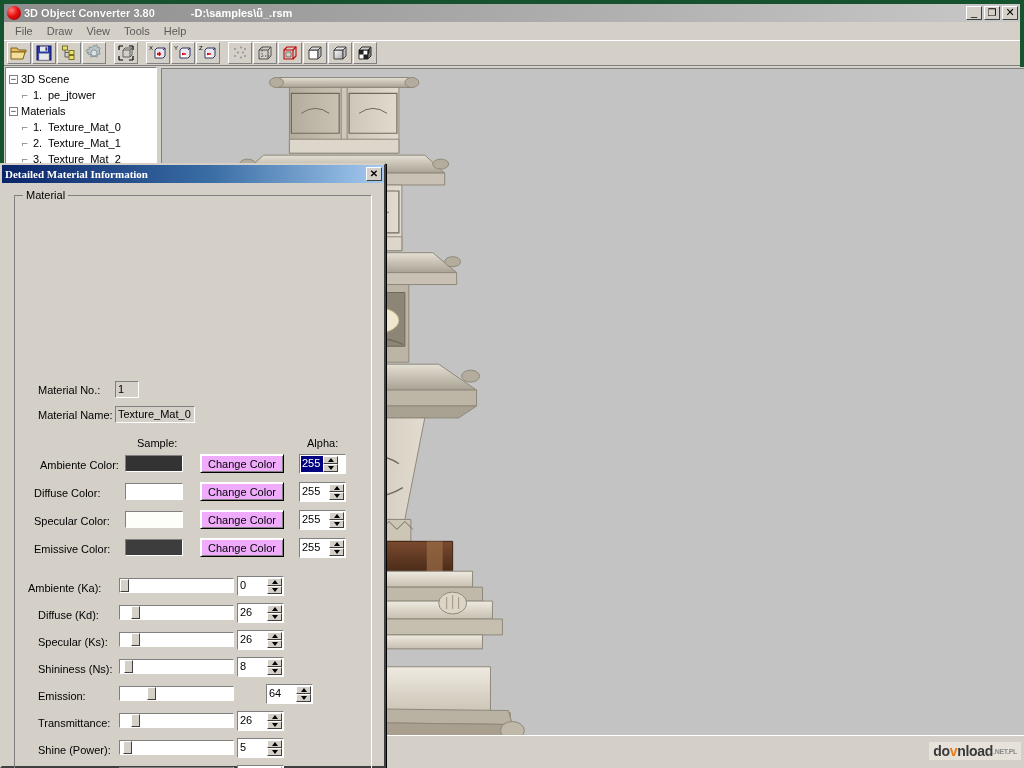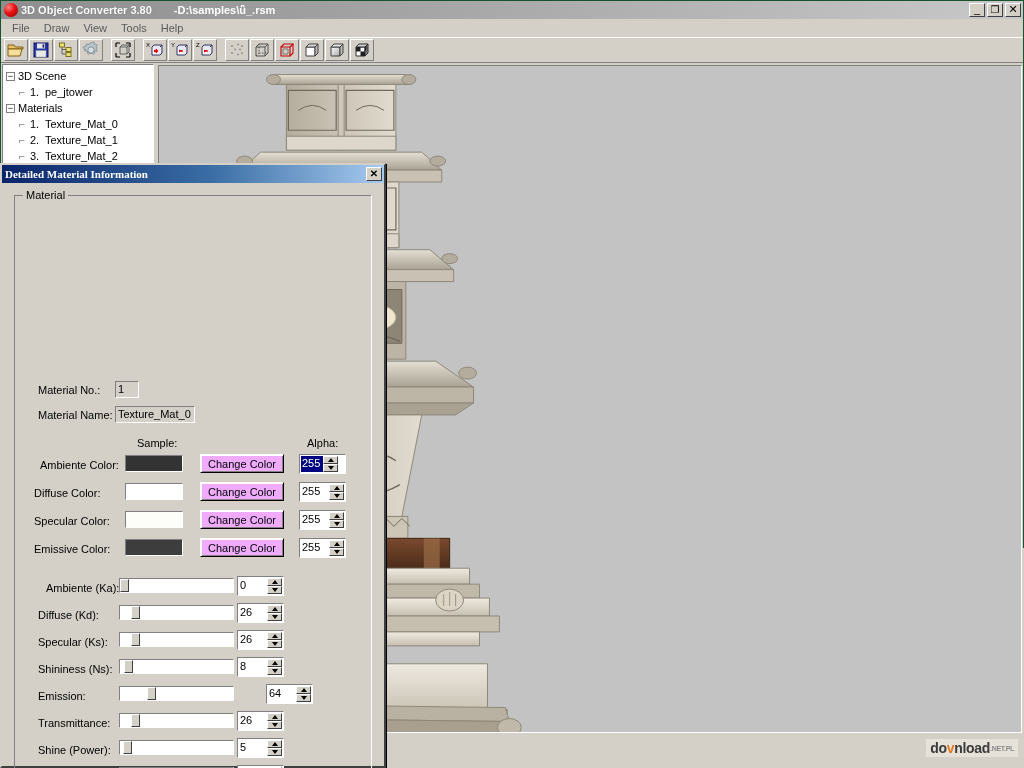--- a/index.html
+++ b/index.html
@@ -11,21 +11,21 @@
     font-family: "Liberation Sans", sans-serif;
     font-size: 11px;
     background: #d4d0c8;
   }
 
   
   #app-window {
     position: absolute; left: 0; top: 0;
     width: 1024px; height: 548px;
     background: #d4d0c8;
-    border: 1px solid #14532d;
+    border: 4px solid #14532d;
   }
 
   
   #titlebar {
     height: 18px;
     background: linear-gradient(to right, #8e8e8e, #b0b0b0 60%, #c8c8c8);
     display: flex; align-items: center;
     padding: 0 2px;
     position: relative;
   }
@@ -33,21 +33,21 @@
     width: 14px; height: 14px; margin: 0 3px 0 1px;
     border-radius: 50%;
     background: radial-gradient(circle at 32% 30%, #ff8080 0%, #e81010 45%, #8c0000 100%);
     flex: 0 0 auto;
   }
   #titlebar .t-text {
     color: #fff; font-weight: bold; font-size: 11px;
     text-shadow: 0 0 1px rgba(0,0,0,.35);
     white-space: nowrap;
   }
-  #titlebar .t-file { color: #fff; font-weight: bold; font-size: 11px; margin-left: 22px; }
+  #titlebar .t-file { color: #fff; font-weight: bold; font-size: 11px; margin-left: 36px; }
   #win-btns { position: absolute; right: 2px; top: 2px; display: flex; gap: 2px; }
   .winbtn {
     width: 16px; height: 14px;
     background: #d4d0c8;
     border: 1px solid; border-color: #ffffff #404040 #404040 #ffffff;
     font-size: 9px; line-height: 11px; text-align: center;
     color: #000; font-family: "Liberation Sans", sans-serif;
     position: relative;
   }
   .winbtn span { position:absolute; left:0; right:0; top:0; }
@@ -699,21 +699,21 @@
     <span class="sbtns">
       <span class="sb">
           <i class="arw up"></i>
         </span>
       <span class="sb">
           <i class="arw dn"></i>
         </span>
     </span>
   </div>
 
-  <div class="lbl" style="left:44px; top:417px;">Ambiente (Ka):</div>
+  <div class="lbl" style="left:26px; top:417px;">Ambiente (Ka):</div>
   <div class="slider" style="left:117px; top:413px;">
     <div class="sl-thumb" style="left:0px;"></div>
   </div>
   <div class="spin" style="left:235px; top:411px;">
     <span class="sv">0</span>
     <span class="sbtns">
       <span class="sb">
           <i class="arw up"></i>
         </span>
       <span class="sb">

